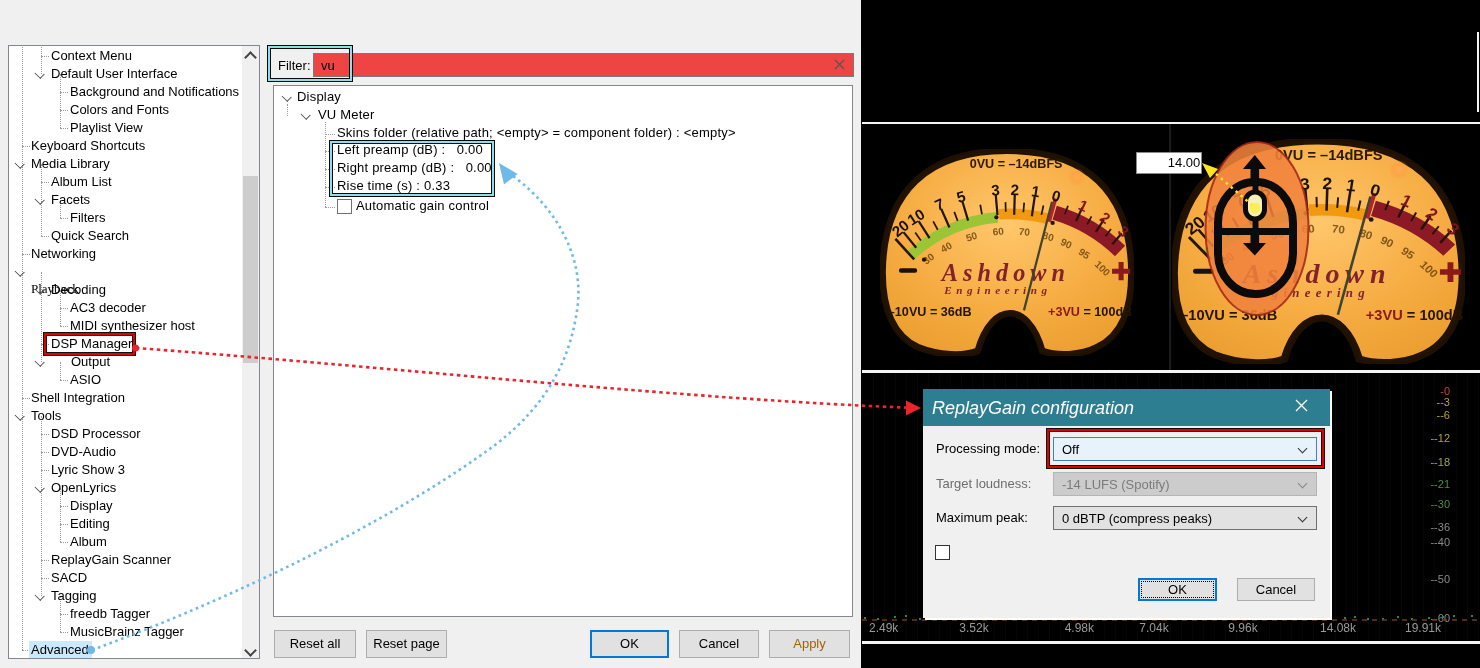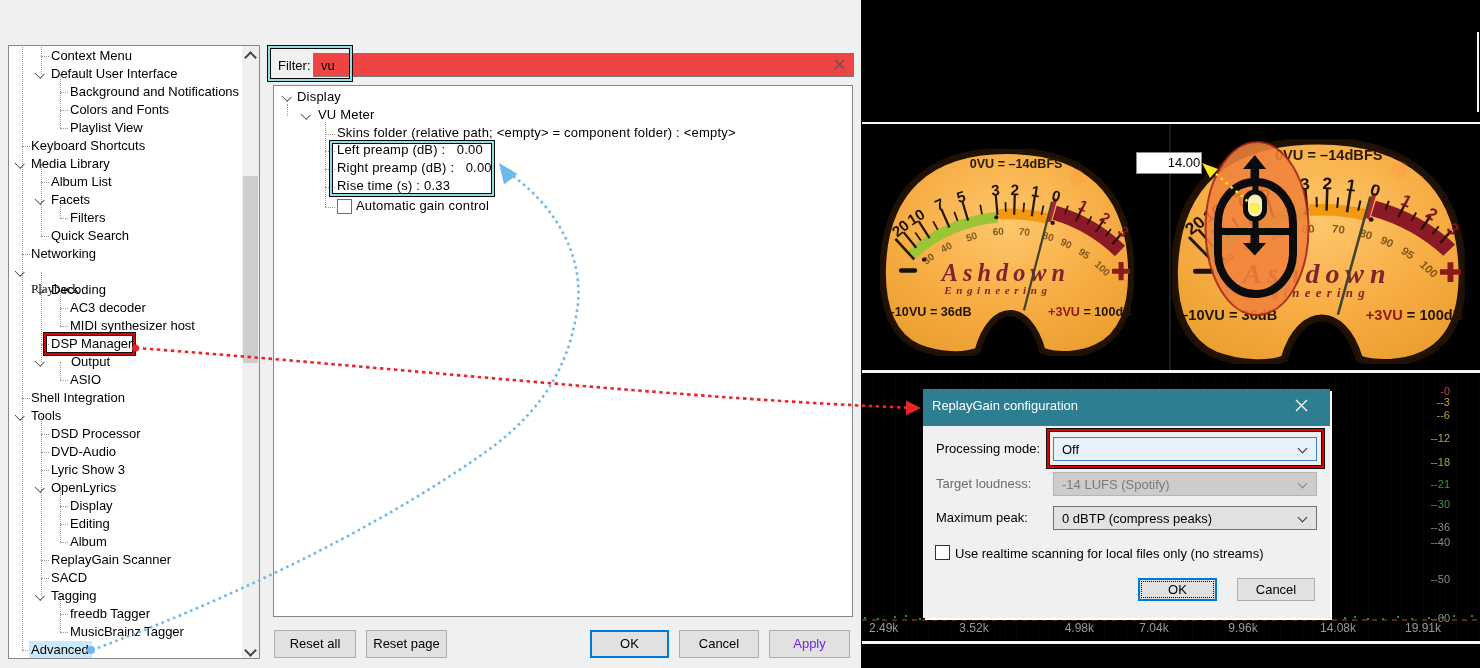--- a/index.html
+++ b/index.html
@@ -43,35 +43,35 @@
 .finput .v { position:absolute; left:7px; top:4px; font-size:13px; color:#000; }
 .finput .c { position:absolute; right:8px; top:3px; font-size:14px; color:#444; }
 
 .cfgpanel { position:absolute; left:273px; top:85px; width:580px; height:532px;
   background:#fff; border:1px solid #828790; }
 .crow { position:absolute; font-size:13px; color:#000; white-space:pre; letter-spacing:0.2px; }
 
 .btn { position:absolute; height:28px; background:#E1E1E1; border:1px solid #ADADAD;
   font-size:13px; color:#000; text-align:center; line-height:26px; }
 .btn.def { border:2px solid #0078D7; line-height:24px; }
-.btn.dis { color:#6d28d9;text-align:center; }
+.btn.dis { color:#a16207;text-align:center; }
 
 
 .rpane { position:absolute; left:861px; top:0; width:619px; height:668px; background:#000; }
 .wline { position:absolute; background:#F5F5F5; }
 .spect { position:absolute; left:1px; top:372px; width:618px; height:269px;
   background:repeating-linear-gradient(90deg, rgba(70,70,70,0.09) 0 1px, transparent 1px 11px); }
 .dbl { position:absolute; left:1410px; width:40px; text-align:right; font-size:11px; }
 .fql { position:absolute; top:620.5px; width:60px; text-align:center; font-size:12px; color:#9a9a9a; }
 
 
 .rg { position:absolute; left:923px; top:389px; width:407px; height:229px; background:#F0F0F0;
   box-shadow:2px 2px 0 0 #FFF; }
 .rgtitle { position:absolute; left:0; top:0; width:407px; height:37px; background:#2E7E92; }
-.rgtitle .t { position:absolute; left:9px; top:9px; color:#fff; font-size:13px; }
+.rgtitle .t { position:absolute; left:9px; top:9px; color:#fff; font-size:18px;font-style:italic; }
 .rgtitle .x { position:absolute; left:372px; top:8px; color:#fff; font-size:17px; }
 .rgl { position:absolute; left:13px; font-size:13px; color:#000; }
 .combo { position:absolute; left:130px; width:264px; height:24px; font-size:13px; }
 .combo .cv { position:absolute; left:8px; top:4px; }
 .combo .ch { position:absolute; right:9px; top:7px; width:8px; height:8px; }
 .combo .ch::before { content:""; position:absolute; width:6px; height:6px;
   border-right:1.5px solid #333; border-bottom:1.5px solid #333; transform:rotate(45deg); }
 .rgbtn { position:absolute; height:23px; background:#E1E1E1; border:1px solid #ADADAD;
   font-size:13px; color:#000; text-align:center; line-height:21px; }
 
@@ -449,21 +449,20 @@
     <div class="redbox" style="left:124px;top:40px;width:277px;height:39px"></div>
     <div class="combo" style="top:83px;background:#CCCCCC;border:1px solid #B5B5B5;color:#7B7B7B">
         <span class="cv">-14 LUFS (Spotify)</span>
         <span class="ch" style="opacity:0.45"></span>
       </div>
     <div class="combo" style="top:117px;background:#E2E2E2;border:1px solid #707070">
         <span class="cv">0 dBTP (compress peaks)</span>
         <span class="ch"></span>
       </div>
     <div class="cb" style="left:12px;top:156px"></div>
-    <div class="rgl" style="left:32px;top:157px">Use realtime scanning for local files only (no streams)</div>
     <div class="rgbtn" style="left:215px;top:189px;width:79px;border:2px solid #0078D7;line-height:19px"><div style="position:absolute;left:1px;top:1px;right:1px;bottom:1px;border:1px dotted #000"></div>OK</div>
     <div class="rgbtn" style="left:314px;top:189px;width:78px">Cancel</div>
   </div>
 
   <svg class="abs" style="left:0;top:0" width="1480" height="668" pointer-events="none">
     <ellipse cx="1257" cy="228.5" rx="51.5" ry="86.5" fill="rgba(240,130,60,0.87)" stroke="rgba(160,35,25,0.85)" stroke-width="2"></ellipse>
     <rect x="1218" y="182" width="75" height="112" rx="37" ry="41" fill="none" stroke="#0b0b0b" stroke-width="8"></rect>
     <line x1="1218" y1="231.5" x2="1293" y2="231.5" stroke="#0b0b0b" stroke-width="7"></line>
     <line x1="1255.5" y1="182" x2="1255.5" y2="231" stroke="#0b0b0b" stroke-width="6"></line>
     <rect x="1245.5" y="192" width="19" height="27" rx="9.5" fill="#F7F0BE" stroke="#0b0b0b" stroke-width="5"></rect>

